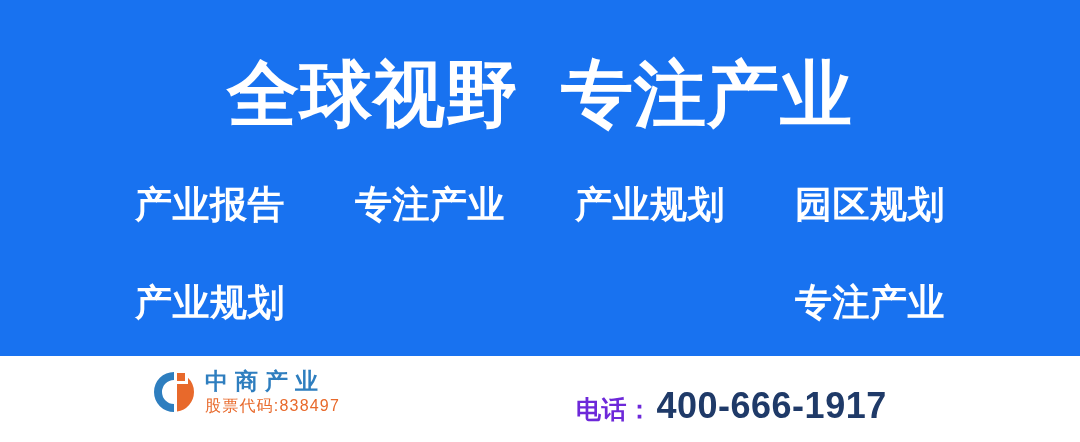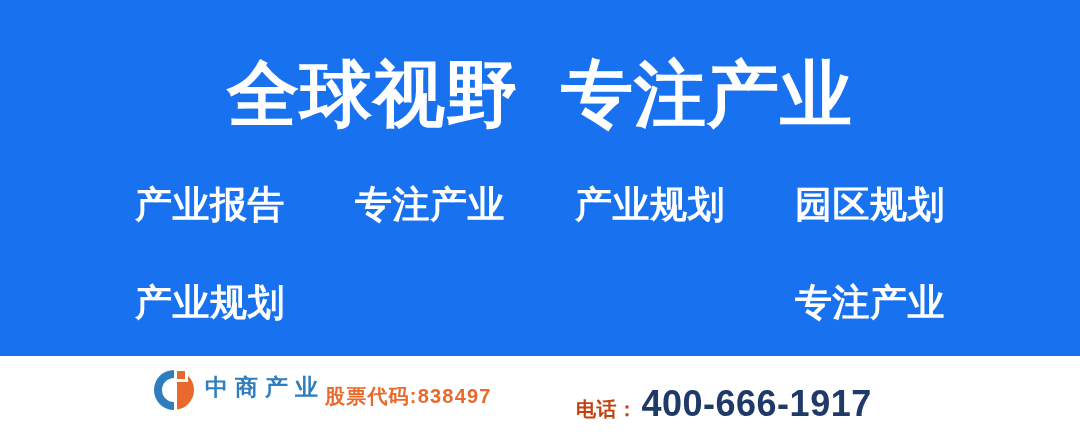--- a/index.html
+++ b/index.html
@@ -87,51 +87,51 @@
     align-items: center;
   }
   .brand-mark {
     width: 44px;
     height: 44px;
     margin-right: 9px;
     flex: 0 0 auto;
   }
   .brand-text {
     display: flex;
-    flex-direction: row;
+    flex-direction: column;
     justify-content: center;
   }
   .brand-name {
     color: #2E7EBF;
     font-size: 23px;
     line-height: 26px;
     font-weight: bold;
     letter-spacing: 7px;
     white-space: nowrap;
   }
   .brand-code {
     color: #E8692B;
-    font-size: 20px;
+    font-size: 16px;
     line-height: 20px;
-    font-weight: bold;
+    font-weight: normal;
     letter-spacing: 1.2px;
     white-space: nowrap;
-    margin-top: 12px;
+    margin-top: 2px;
   }
   .phone {
     position: absolute;
     left: 576px;
     top: 22px;
     display: flex;
     align-items: baseline;
     white-space: nowrap;
   }
   .phone-label {
-    color: #c2410c;
-    font-size: 20px;
+    color: #6d28d9;
+    font-size: 25px;
     line-height: 30px;
     font-weight: bold;
     letter-spacing: 0.5px;
     margin-top: 16px;
   }
   .phone-number {
     color: #1F3A68;
     font-size: 36px;
     line-height: 30px;
     font-weight: bold;

